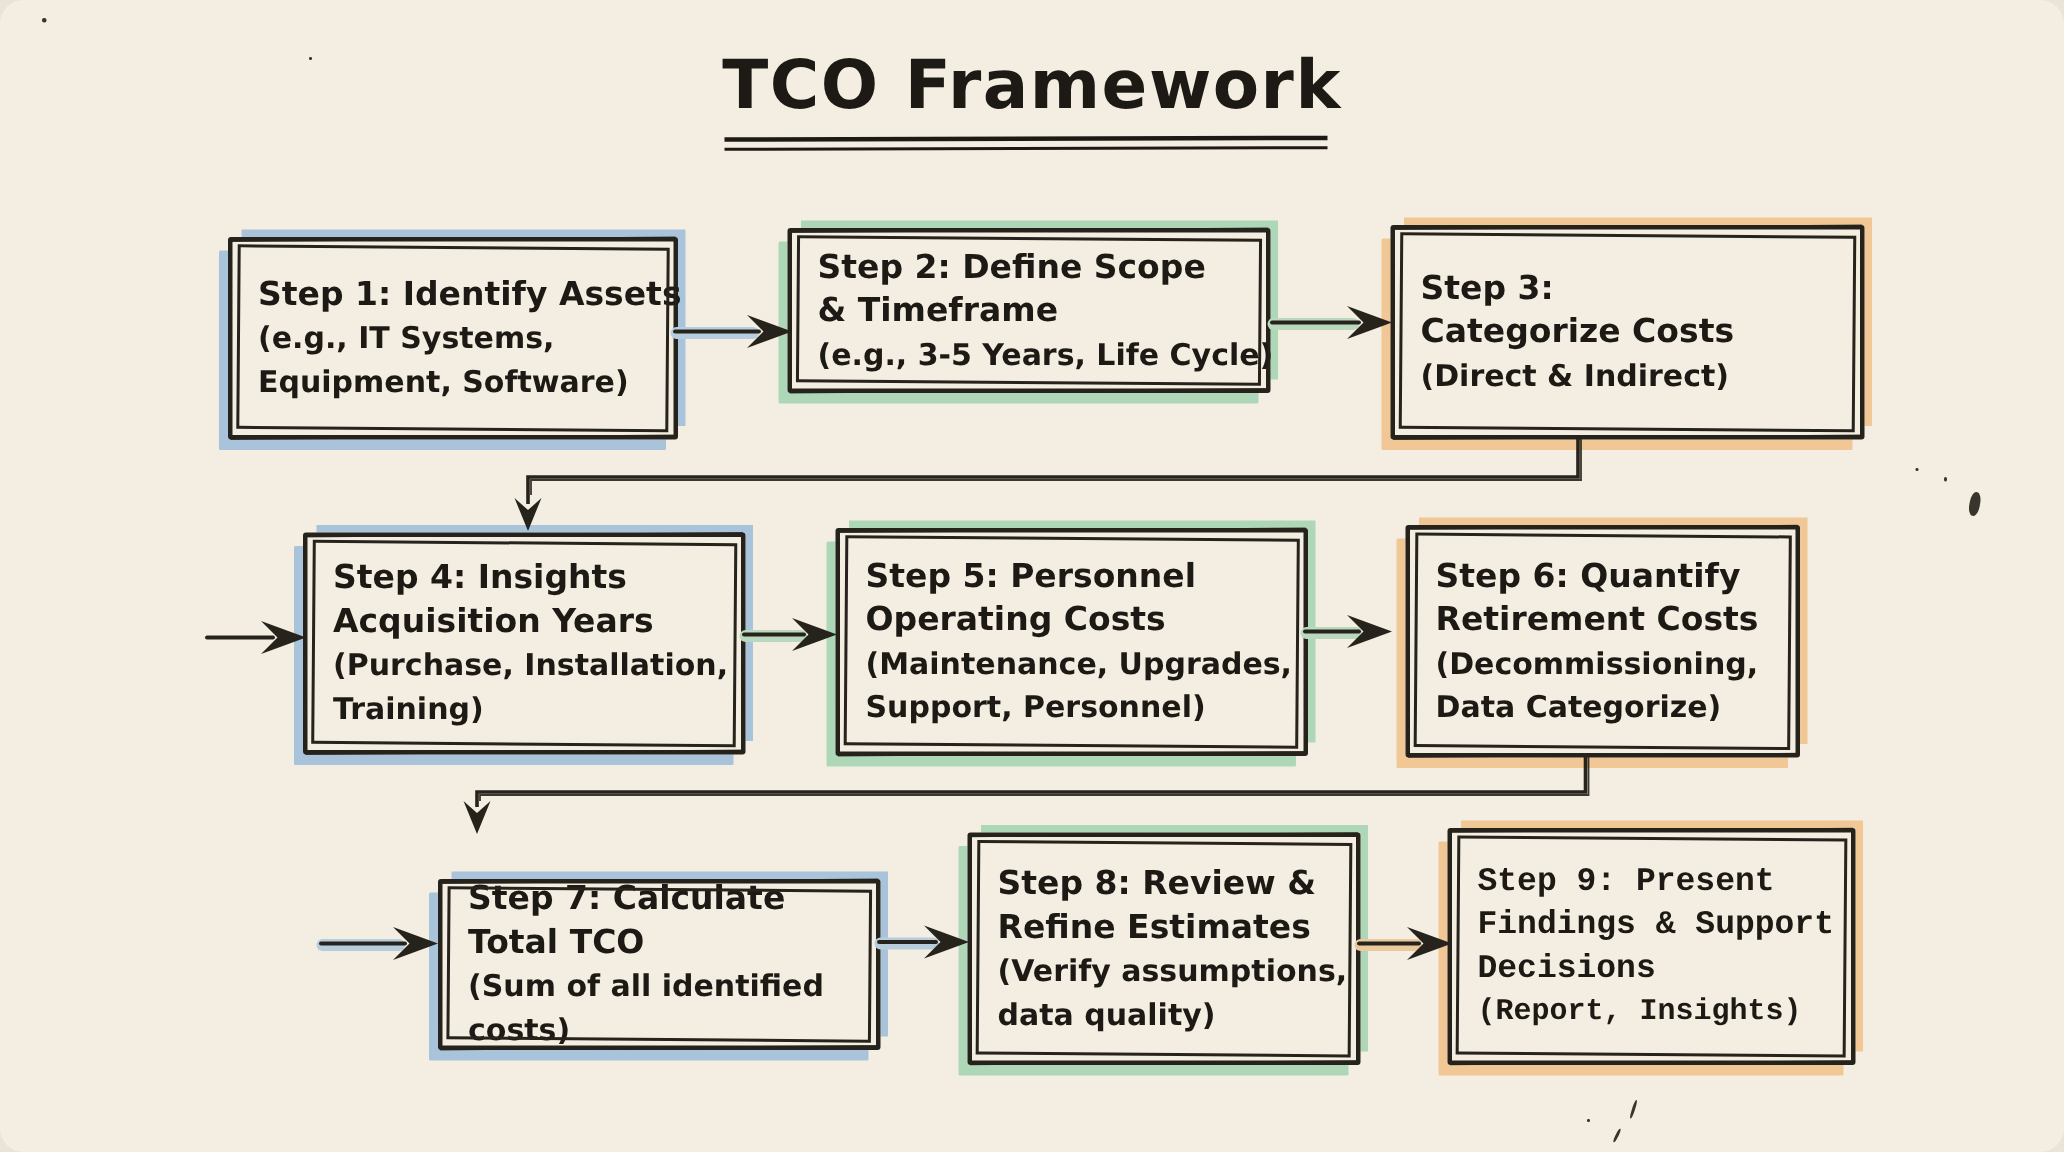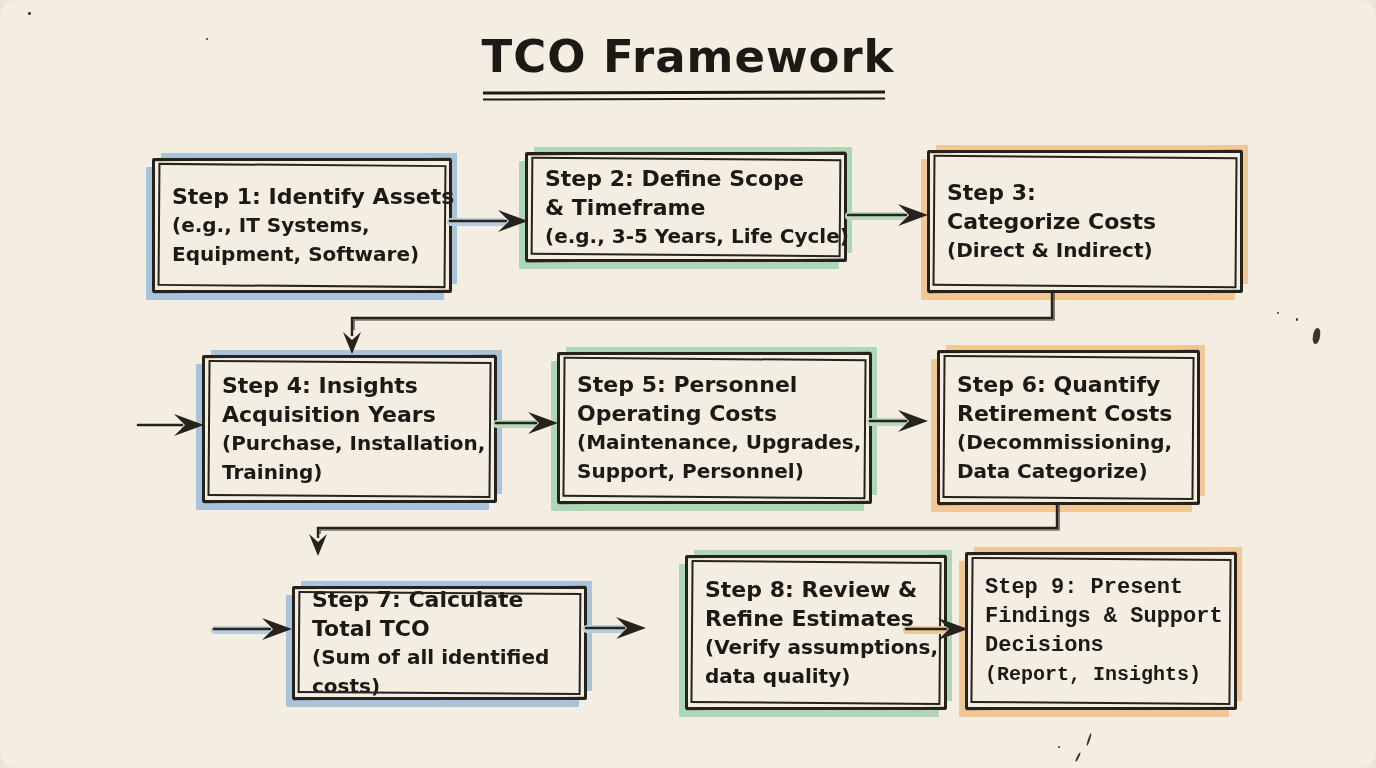--- a/index.html
+++ b/index.html
@@ -125,21 +125,21 @@
     <span class="line sub">Data Categorize)</span>
   </div>
 
   <div class="box accent-blue" style="left:292px;top:586px;width:295px;height:114px;">
     <span class="line">Step 7: Calculate</span>
     <span class="line">Total TCO</span>
     <span class="line sub">(Sum of all identified</span>
     <span class="line sub">costs)</span>
   </div>
 
-  <div class="box accent-green" style="left:645px;top:555px;width:262px;height:155px;margin-left:40px;">
+  <div class="box accent-green" style="left:645px;top:555px;width:262px;height:155px;">
     <span class="line">Step 8: Review &amp;</span>
     <span class="line">Refine Estimates</span>
     <span class="line sub">(Verify assumptions,</span>
     <span class="line sub">data quality)</span>
   </div>
 
   <div class="box accent-orange" style="left:965px;top:552px;width:272px;height:158px;font-family:Liberation Mono, monospace;">
     <span class="line">Step 9: Present</span>
     <span class="line">Findings &amp; Support</span>
     <span class="line">Decisions</span>

